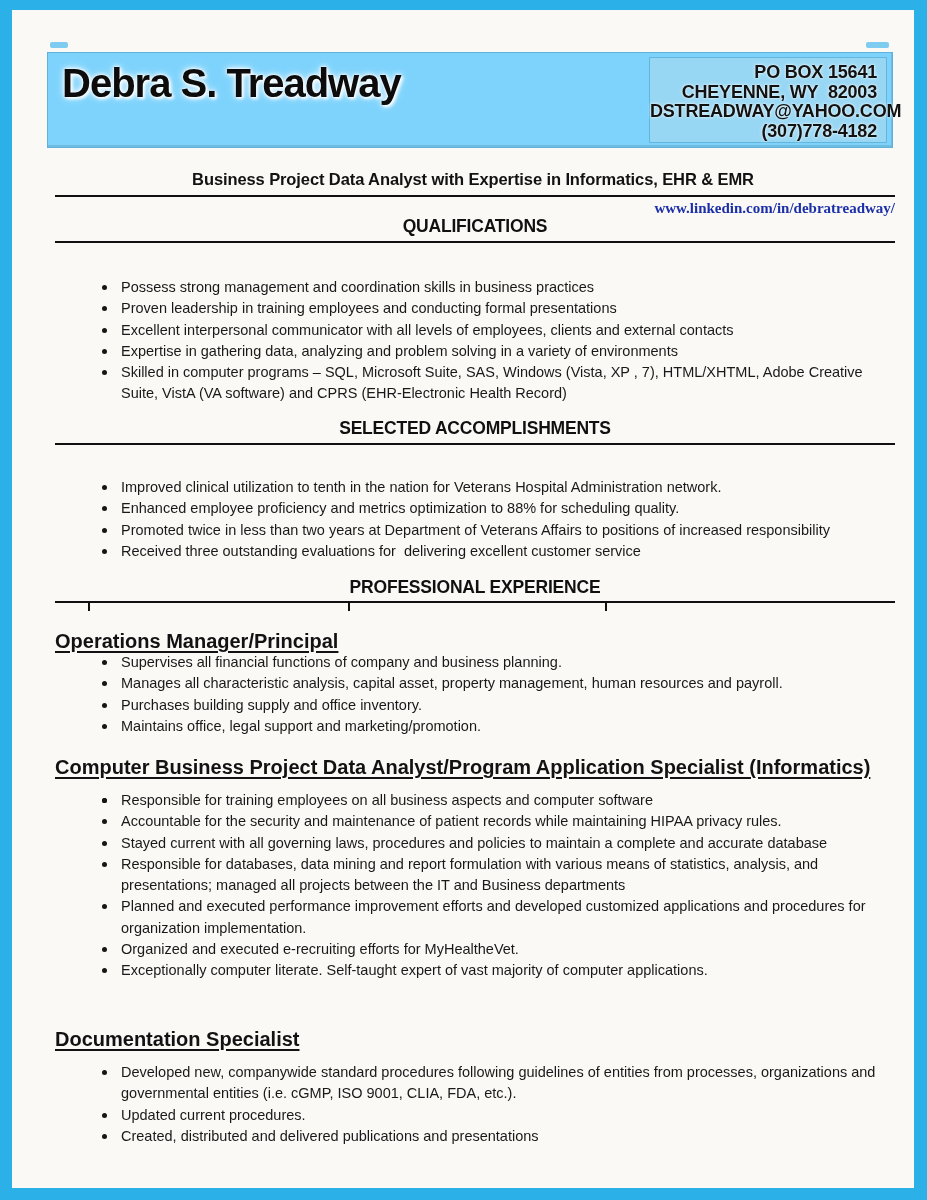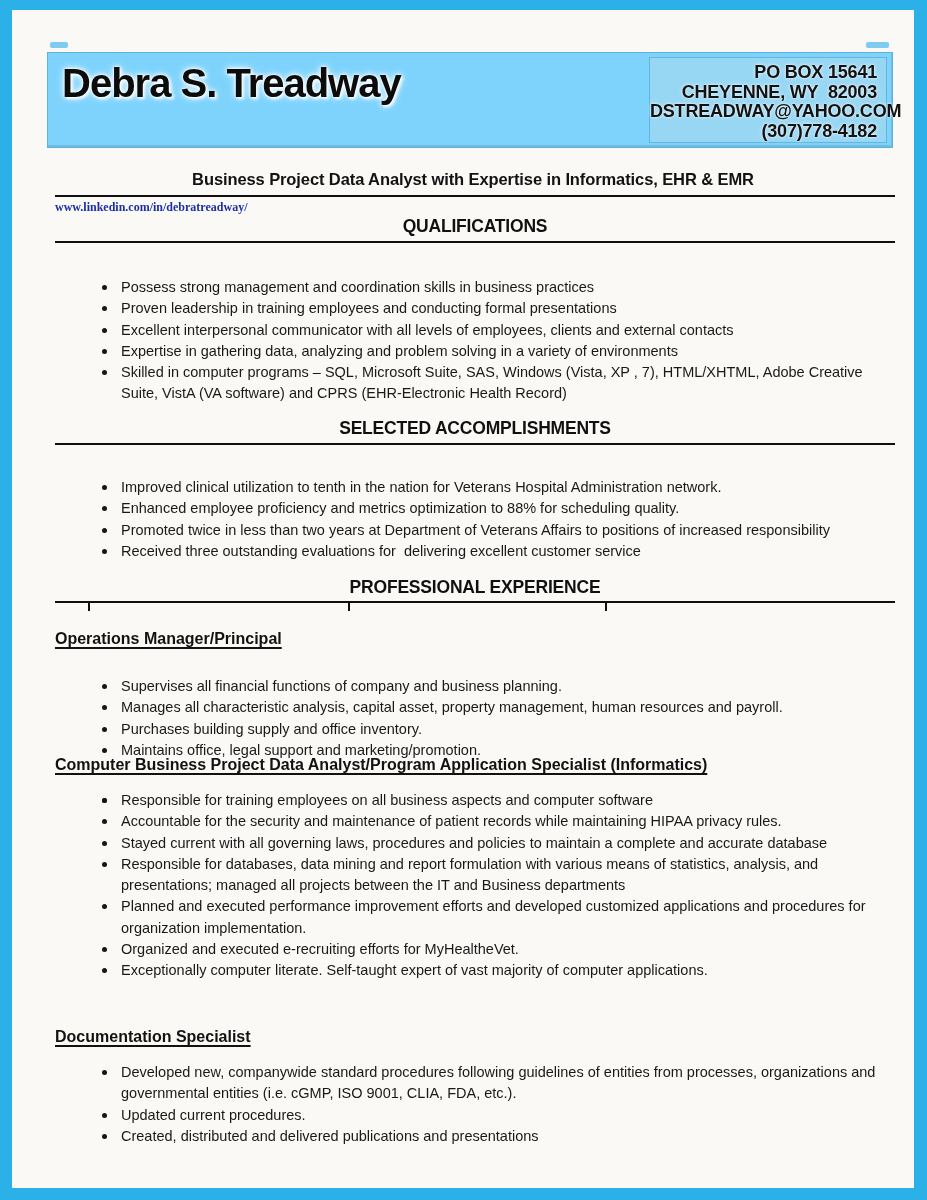--- a/index.html
+++ b/index.html
@@ -48,48 +48,48 @@
     font-size:16.5px;font-weight:bold;color:#121212;letter-spacing:-0.1px;
   }
   .rule{position:absolute;left:55px;width:840px;height:2px;background:#101010;}
   .rule.r1{top:195px;}
   .rule.r2{top:241px;}
   .rule.r3{top:443px;}
   .rule.r4{top:601px;}
   .tick{position:absolute;top:603px;width:2px;height:8px;background:#101010;}
   .tick.t1{left:88px;} .tick.t2{left:348px;} .tick.t3{left:605px;}
   .linkedin{
-    position:absolute;left:55px;top:200px;width:840px;text-align:left;
-    font-family:"Liberation Serif", serif;font-weight:bold;font-size:12px;
+    position:absolute;left:55px;top:200px;width:840px;text-align:right;
+    font-family:"Liberation Serif", serif;font-weight:bold;font-size:15px;
     color:#1B2FA8;
   }
   .linkedin span{cursor:pointer;}
 
   
   .sec-head{
     position:absolute;left:55px;width:840px;text-align:center;
     font-size:17.5px;font-weight:bold;color:#101010;letter-spacing:-0.2px;
   }
   .sec-head.qual{top:216px;}
   .sec-head.acc{top:418px;}
   .sec-head.exp{top:577px;}
 
   
   ul.blist{list-style:none;margin:13px;padding:0;position:absolute;left:55px;width:822px;}
   ul.blist li{position:relative;padding-left:53px;font-size:14.5px;line-height:21.3px;color:#191919;}
   ul.blist .bdot{position:absolute;left:34px;top:8px;width:5px;height:5px;background:#161616;border-radius:50%;}
   ul.qual{top:264px;}
   ul.acc{top:464px;}
-  ul.job1{top:663px;}
+  ul.job1{top:639px;}
   ul.job2{top:777px;}
   ul.job3{top:1049px;}
 
   
   .job-title{
-    position:absolute;left:55px;font-size:16px;font-weight:bold;color:#121212;
+    position:absolute;left:55px;font-size:20px;font-weight:bold;color:#121212;
     text-decoration:underline;text-underline-offset:3px;text-decoration-thickness:1.5px;
     white-space:nowrap;
   }
   .job-title.j1{top:630px;}
   .job-title.j2{top:756px;}
   .job-title.j3{top:1028px;}
 </style>
 </head>
 <body>
 

